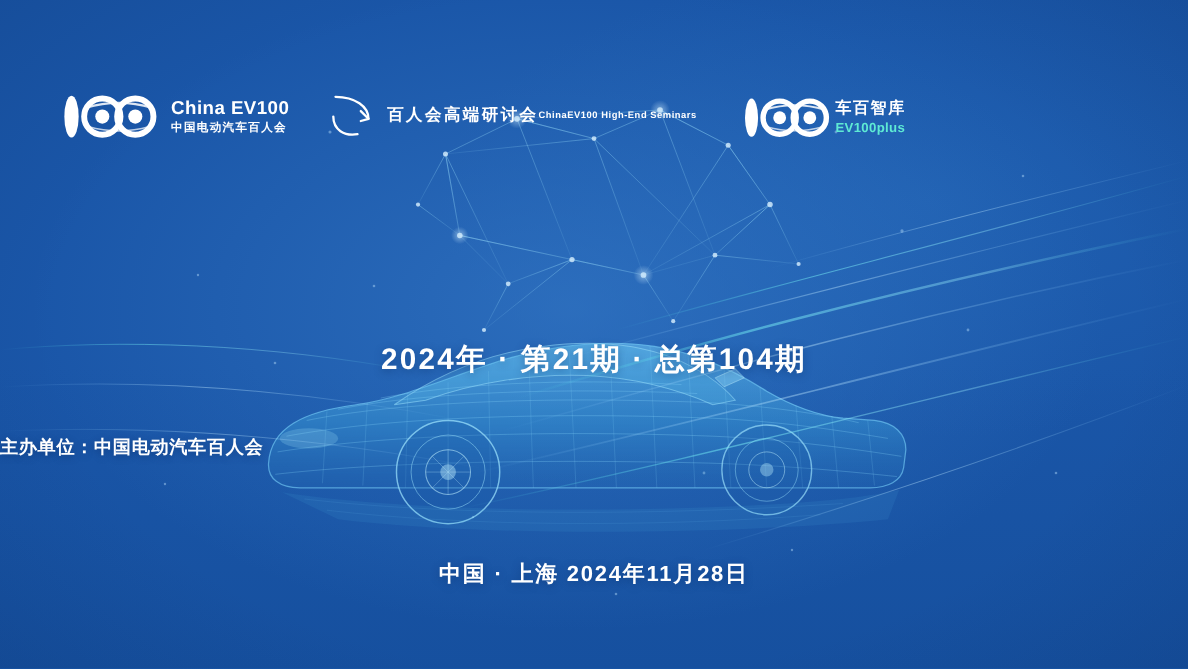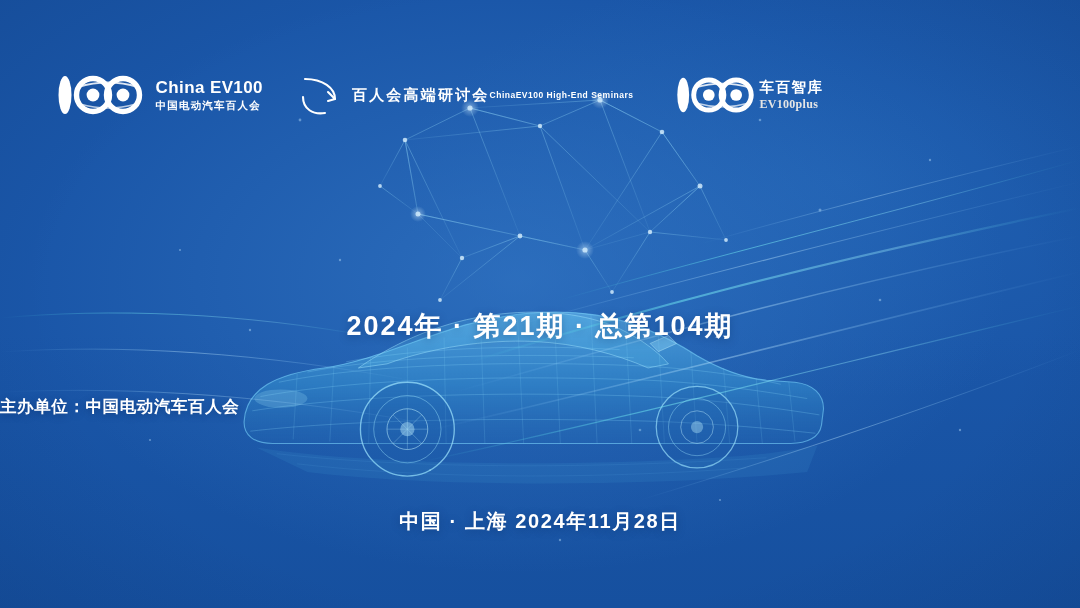--- a/index.html
+++ b/index.html
@@ -35,21 +35,21 @@
   }
 
   svg.art { position:absolute; inset:0; width:1080px; height:608px; display:block; }
 
   
   #logo-row {
     position:absolute;
     top:64px; left:0;
     width:879px; height:62px;
     display:flex;
-    align-items:center;
+    align-items:flex-end;
     justify-content:center;
     gap:0;
     z-index:6;
   }
   .logo-block { display:flex; align-items:center; }
 
   
   .ev100-mark { display:block; }
   .logo-text { display:flex; flex-direction:column; line-height:1; }
 
@@ -69,23 +69,23 @@
   }
 
   
   #logo-seminars { margin-right:42px; align-items:center; }
   #logo-seminars .seminar-text { margin-left:13px; display:flex; flex-direction:row; align-items:center; }
   #logo-seminars .sem-cn { font-size:15px; font-weight:700; color:#fff; letter-spacing:2.2px; white-space:nowrap; }
   #logo-seminars .sem-rule { width:100%; height:1px; background:rgba(255,255,255,.8); margin:4px 0 4px; }
   #logo-seminars .sem-en { font-size:8.5px; font-weight:700; color:#fff; letter-spacing:.5px; white-space:nowrap; }
 
   
-  #logo-ev100plus .logo-text { gap:4px;font-family:Liberation Serif, serif; }
+  #logo-ev100plus .logo-text { gap:4px; }
   #logo-ev100plus .plus-cn { font-size:14.5px; font-weight:700; color:#fff; letter-spacing:1.5px; }
-  #logo-ev100plus .plus-en { font-size:12px; font-weight:700; color:#e5e5e5; letter-spacing:.3px; }
+  #logo-ev100plus .plus-en { font-size:12px; font-weight:700; color:#5eead4; letter-spacing:.3px; }
 
   
   #title {
     position:absolute;
     top:178px; left:0; width:1080px;
     text-align:center;
     z-index:6;
     color:#ffffff;
     font-size:47px;
     font-weight:700;

